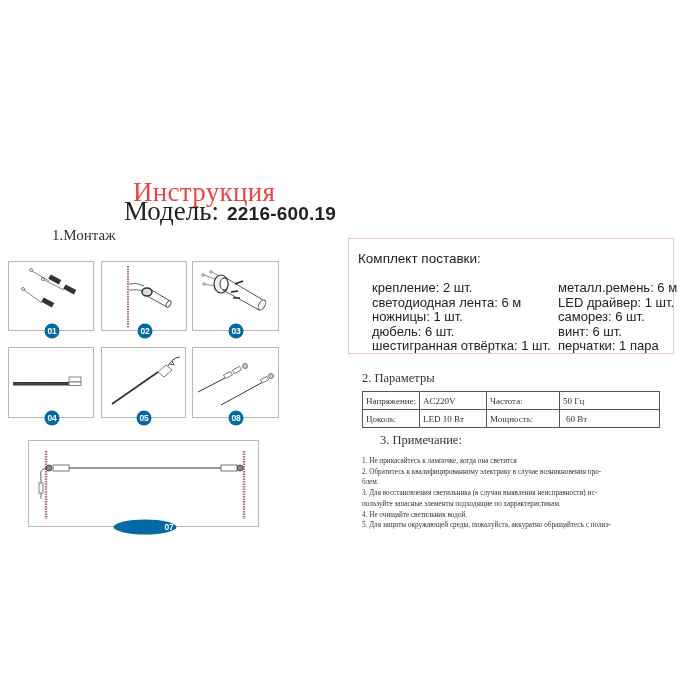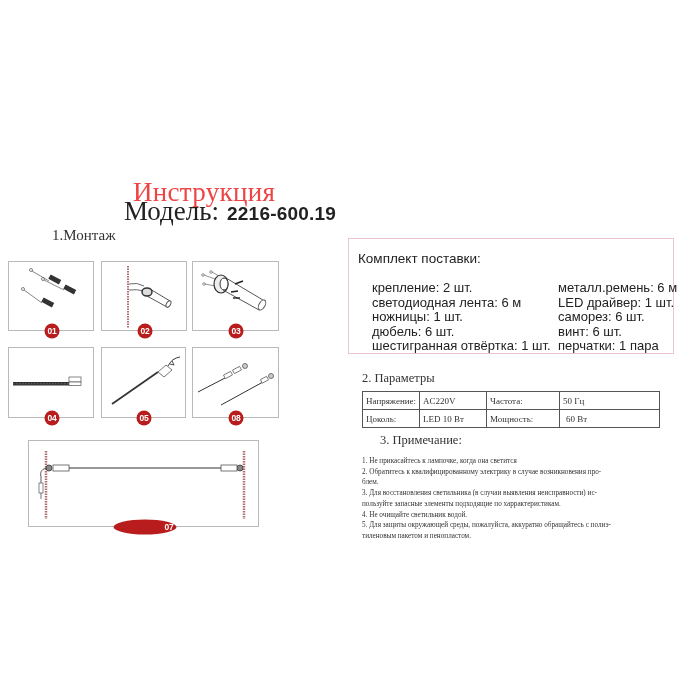--- a/index.html
+++ b/index.html
@@ -19,21 +19,21 @@
       font-size: 19px; margin-left: 8px; letter-spacing: 0.2px;
     }
     .sec-montage { left: 10px; top: 227px; font-size: 15px; color: #333; margin-left: 42px; }
 
     .step-box {
       position: absolute; border: 1px solid #b9b9b9; background: #fff; box-sizing: border-box;
     }
     .step-box svg { position: absolute; left: 0; top: 0; }
     .badge {
       position: absolute; width: 15px; height: 15px; border-radius: 50%;
-      background: #b91c1c; color: #fff; font-family: "Liberation Sans", "DejaVu Sans", sans-serif;
+      background: #0369a1; color: #fff; font-family: "Liberation Sans", "DejaVu Sans", sans-serif;
       font-weight: bold; font-size: 8.5px; line-height: 15px; text-align: center;
       transform: translate(-50%, -50%); letter-spacing: -0.3px;
     }
 
     .kit-box {
       left: 348px; top: 238px; width: 326px; height: 116px; box-sizing: border-box;
       border: 1.5px solid #e8c6cb; background: #fff;
       font-family: "Liberation Sans", "DejaVu Sans", sans-serif; color: #222;
     }
     .kit-title { position: absolute; left: 9px; top: 12px; font-size: 13.5px; }
@@ -207,14 +207,13 @@
 
 <div class="abs sec-h notes-h">3. Примечание:</div>
 <div class="abs notes">
   <div>1. Не прикасайтесь к лампочке, когда она светится</div>
   <div>2. Обратитесь к квалифицированному электрику в случае возникновения про-</div>
   <div>блем.</div>
   <div>3. Для восстановления светильника (в случаи выявления неисправности) ис-</div>
   <div>пользуйте запасные элементы подходящие по харрактеристикам.</div>
   <div>4. Не очищайте  светильник водой.</div>
   <div>5. Для защиты окружающей среды, пожалуйста, аккуратно обращайтесь с полиэ-</div>
-  <div>тиленовым пакетом и пенопластом.</div>
 </div>
 
 </body></html>

